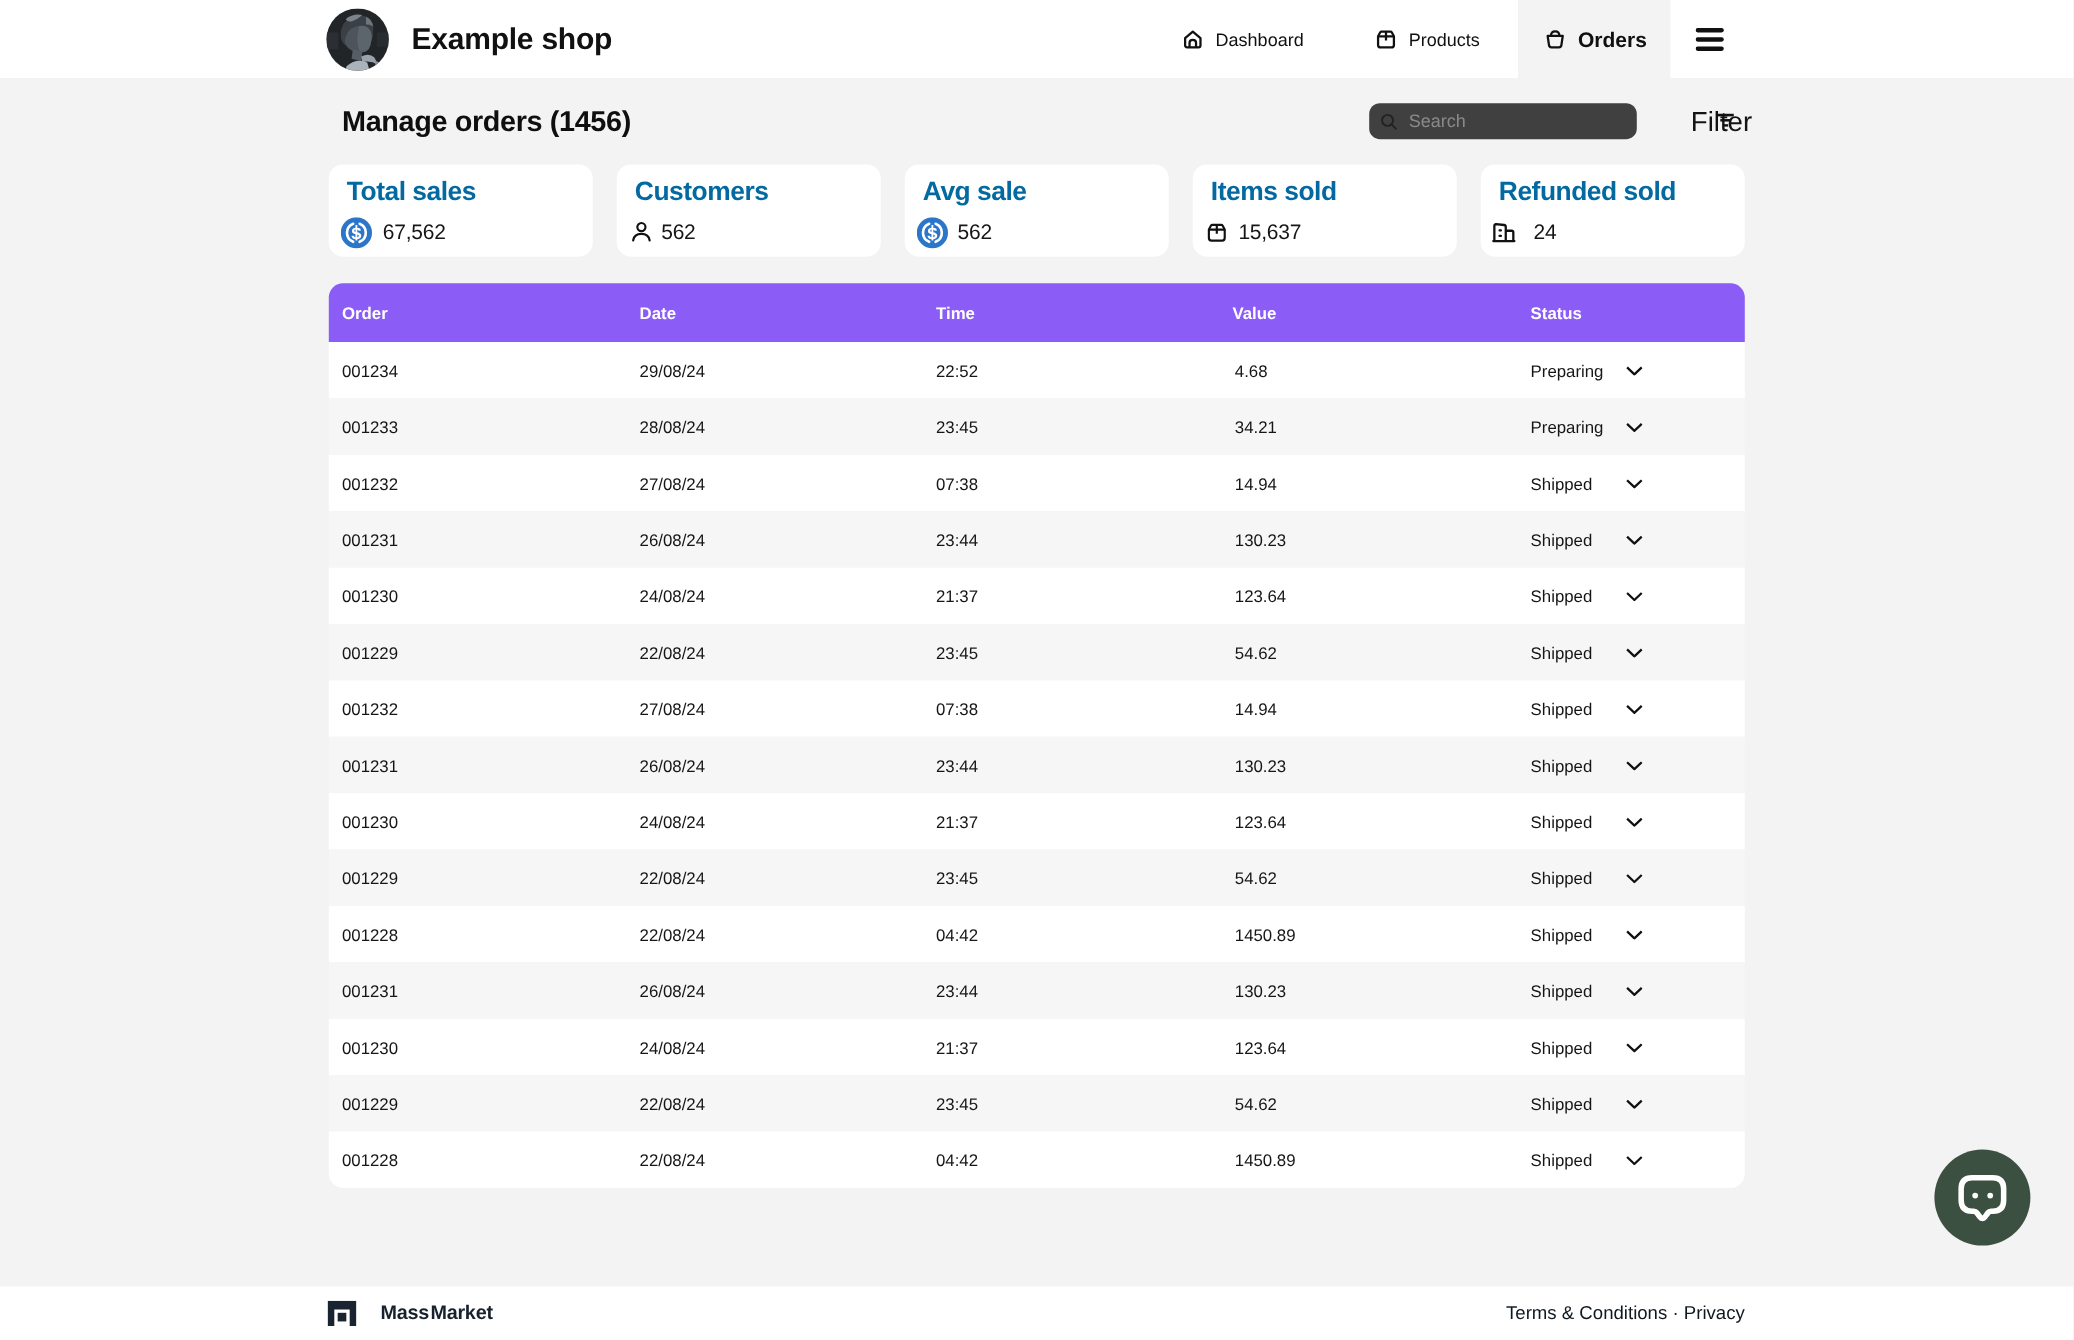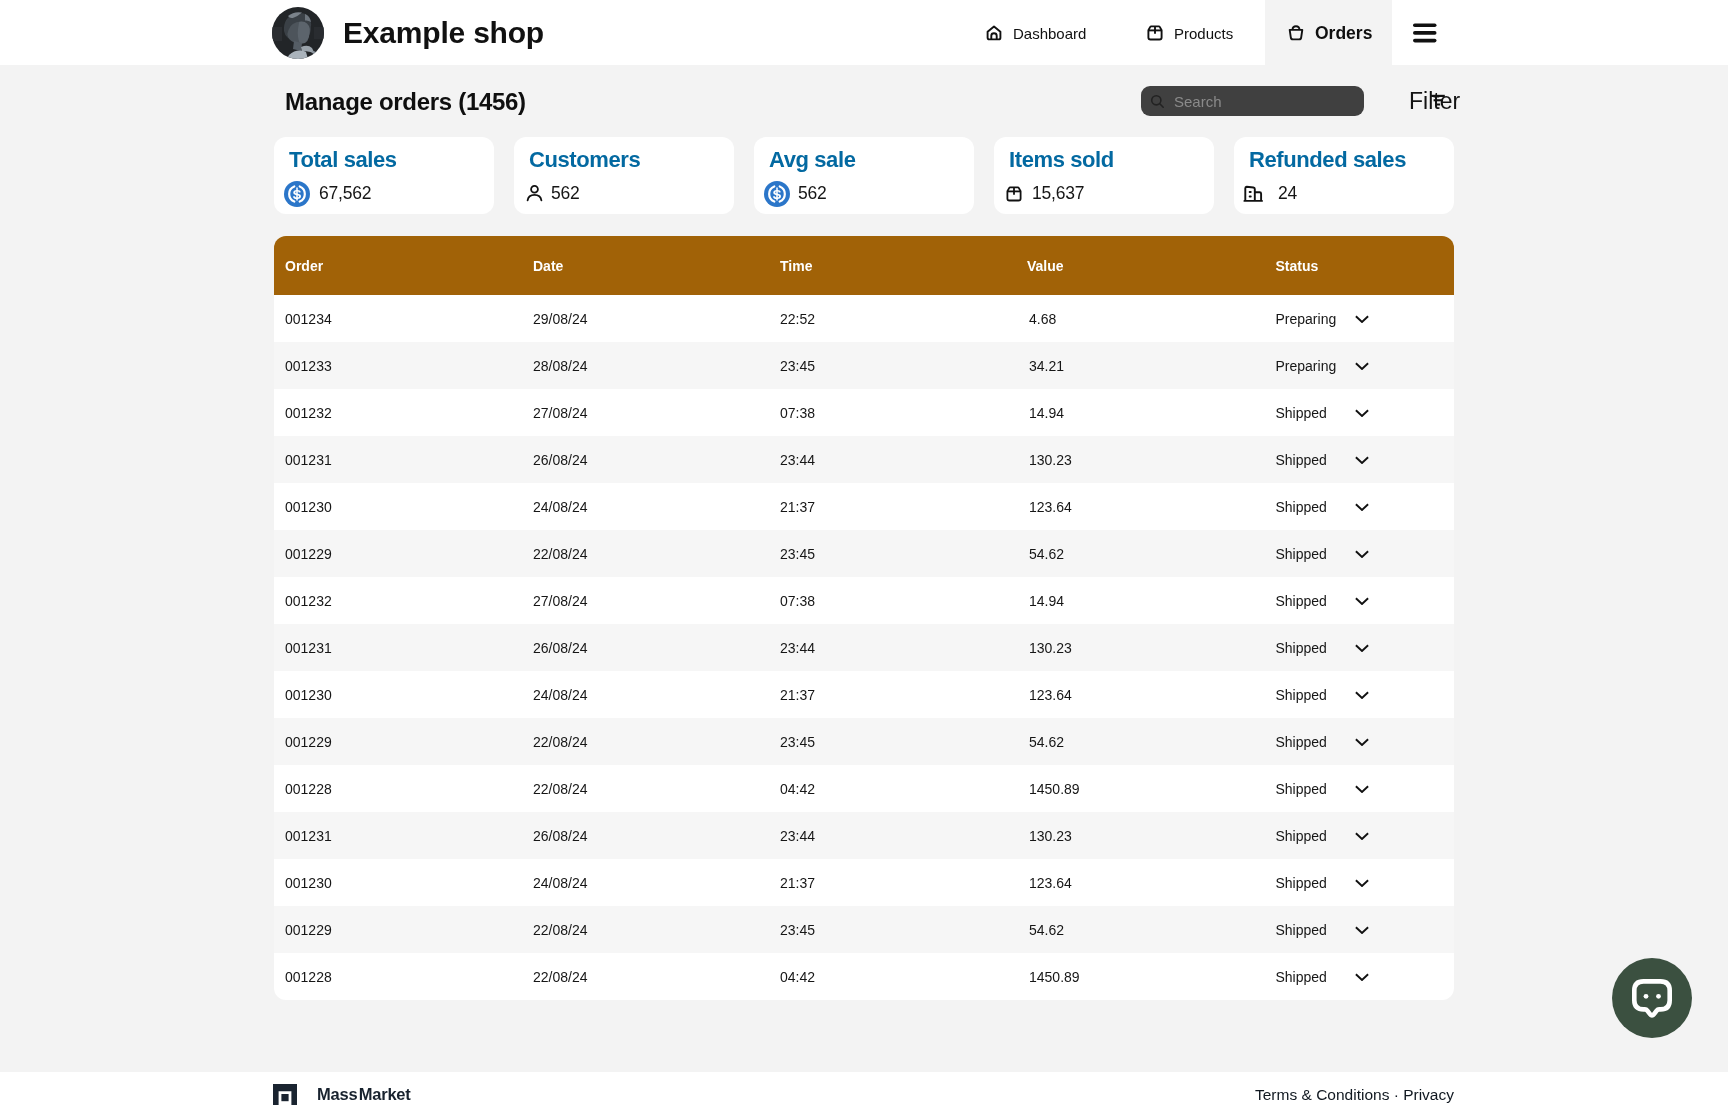--- a/index.html
+++ b/index.html
@@ -2,40 +2,40 @@
 <html><head>
 <meta charset="utf-8">
 <style>
 * { margin:0; padding:0; box-sizing:border-box; }
 html,body { width:1728px; height:1117px; }
 body { background:#f3f3f3; font-family:"Liberation Sans",sans-serif; color:#121212; position:relative; overflow:hidden; }
 .abs { position:absolute; }
 
 
 .header { position:absolute; top:0; left:0; width:1728px; height:65px; background:#fff; }
-.shopname { position:absolute; left:343px; top:21px; font-size:30px; line-height:24px; font-weight:bold; letter-spacing:-0.2px; color:#111; }
+.shopname { position:absolute; left:343px; top:21px; font-size:25px; line-height:24px; font-weight:bold; letter-spacing:-0.2px; color:#111; }
 .navtxt { font-size:15px; line-height:19px; color:#101010; }
 .ordertab { position:absolute; left:1265px; top:0; width:127px; height:65px; background:#f3f3f3; }
 
 
 .h1 { position:absolute; left:273px; top:89px; font-size:24px; line-height:25px; font-weight:bold; letter-spacing:-0.3px; color:#0f0f0f;margin-left:12px; }
 
 
 .search { position:absolute; left:1141px; top:86px; width:223px; height:30px; background:#404040; border-radius:9px; }
 .search .ph { position:absolute; left:33px; top:7px; font-size:15px; color:#8a8a8a; }
 .filtertxt { position:absolute; left:1381px; top:92px; font-size:23px; line-height:19px; color:#131313;margin-left:28px; }
 
 
 .card { position:absolute; top:137px; width:220px; height:77px; background:#fff; border-radius:12px; }
 .card .t { position:absolute; left:15px; top:14px; font-size:22px; line-height:17px; font-weight:bold; letter-spacing:-0.4px; color:#0369a1; }
 .card .v { position:absolute; font-size:17.5px; line-height:18px; letter-spacing:-0.2px; color:#161616; }
 
 
 .table { position:absolute; left:274px; top:236px; width:1180px; }
-.thead { height:59px; background:#a16207; border-radius:12px 12px 0 0; position:relative; color:#fff; font-weight:bold; font-size:14px; }
+.thead { height:49px; background:#8b5cf6; border-radius:12px 12px 0 0; position:relative; color:#fff; font-weight:bold; font-size:14px; }
 .row { height:47px; position:relative; font-size:14px; color:#161616;text-align:right; }
 .row.odd { background:#fff; }
 .row.even { background:#f6f6f6; }
 .row.last { border-radius:0 0 12px 12px; }
 .thead span, .row span { position:absolute; top:50%; transform:translateY(-50%); white-space:nowrap; }
 .c1 { left:11px; } .c2 { left:259px; } .c3 { left:506px; } .c4 { left:753px; } .c5 { left:1001.5px; }
 .row .c4 { left:755px; }
 .chev { position:absolute; left:1081px; top:50%; margin-top:-4px; }
 
 
@@ -149,21 +149,21 @@
 <div class="card" style="left:994px">
   <div class="t">Items sold</div>
   <svg class="abs" style="left:10px;top:47px" width="20" height="20" viewBox="0 0 20 20">
     <path d="M3.4 7.2 L5.1 4.1 Q5.5 3.4 6.3 3.4 H13.7 Q14.5 3.4 14.9 4.1 L16.6 7.2 V14.4 Q16.6 16.5 14.5 16.5 H5.5 Q3.4 16.5 3.4 14.4 Z" fill="none" stroke="#111" stroke-width="1.8" stroke-linejoin="round"></path>
     <path d="M3.4 7.4 H16.6" stroke="#111" stroke-width="1.8"></path>
     <path d="M10 3.4 V10.8" stroke="#111" stroke-width="1.8"></path>
   </svg>
   <div class="v" style="left:38px;top:47px">15,637</div>
 </div>
 <div class="card" style="left:1234px">
-  <div class="t">Refunded sales</div>
+  <div class="t">Refunded sold</div>
   <svg class="abs" style="left:9px;top:47px" width="21" height="20" viewBox="0 0 21 20">
     <path d="M2.3 16.9 V4.3 Q2.3 2.9 3.7 2.7 L10.4 3.5 Q11.8 3.7 11.8 5.1 V16.9" fill="none" stroke="#111" stroke-width="1.9" stroke-linejoin="round"></path>
     <path d="M11.8 8.3 H16.7 Q18.1 8.3 18.1 9.7 V16.9" fill="none" stroke="#111" stroke-width="1.9"></path>
     <path d="M1.4 16.9 H19" stroke="#111" stroke-width="1.9" stroke-linecap="round"></path>
     <rect x="5.7" y="7.1" width="3" height="1.9" rx="0.9" fill="#111"></rect>
     <rect x="5.7" y="11.6" width="3" height="1.9" rx="0.9" fill="#111"></rect>
   </svg>
   <div class="v" style="left:44px;top:47px">24</div>
 </div>
 

